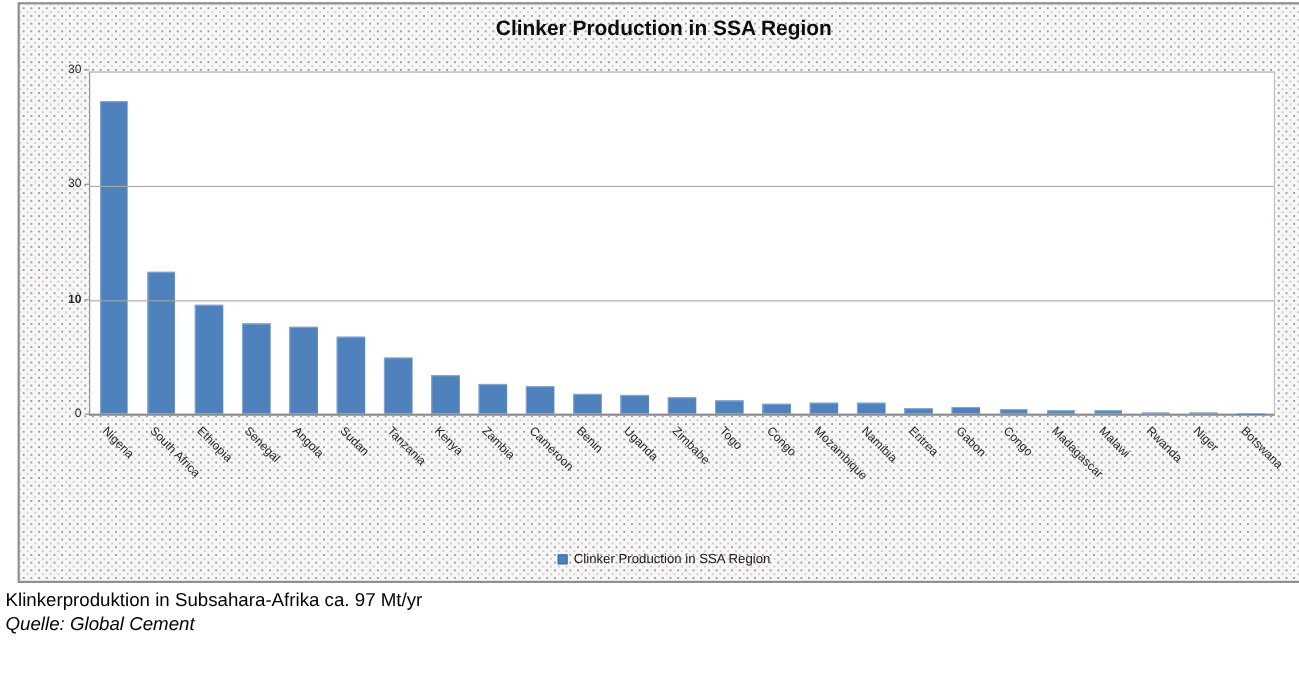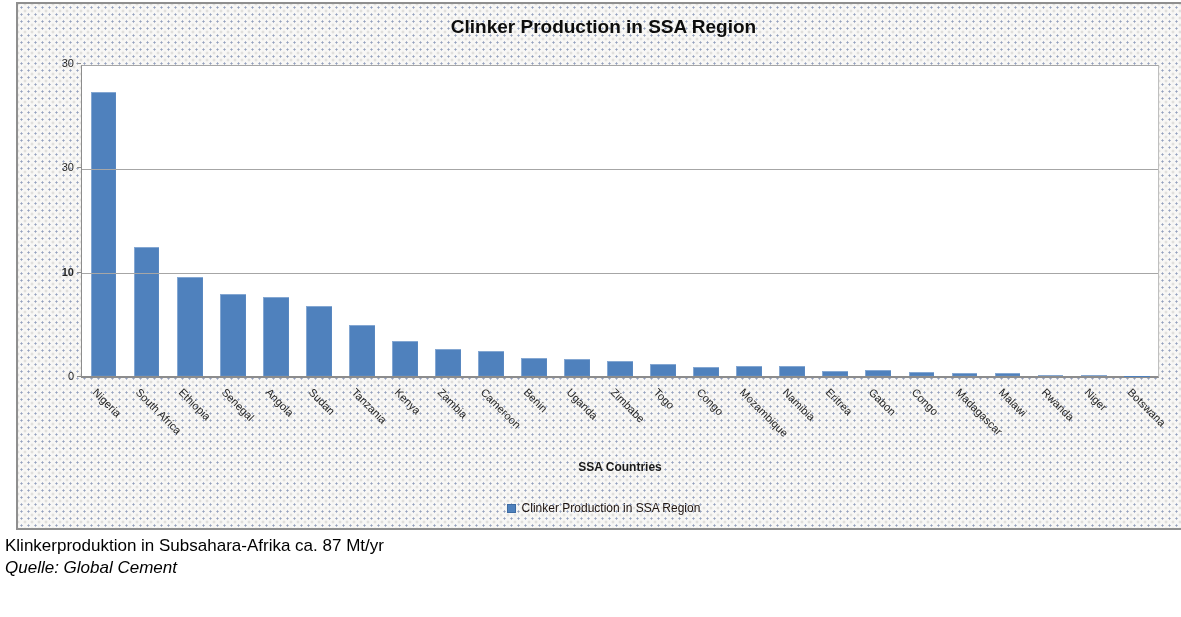--- a/index.html
+++ b/index.html
@@ -265,32 +265,31 @@
       <div class="xlabel" style="left: 69.68%;">Eritrea</div>
       <div class="xlabel" style="left: 73.68%;">Gabon</div>
       <div class="xlabel" style="left: 77.68%;">Congo</div>
       <div class="xlabel" style="left: 81.68%;">Madagascar</div>
       <div class="xlabel" style="left: 85.68%;">Malawi</div>
       <div class="xlabel" style="left: 89.68%;">Rwanda</div>
       <div class="xlabel" style="left: 93.68%;">Niger</div>
       <div class="xlabel" style="left: 97.68%;">Botswana</div>
     </div>
 
-  <div class="x-axis-title">SSA Countries</div>
 
   <div class="legend">
     <span class="legend-swatch"></span>
     <span class="legend-text">Clinker Production in SSA Region</span>
   </div>
 <div class="ytick-label" style="left: 22px; top: 372px;">0</div>
     <div class="ytick-mark" style="left: 59px; top: 372px;"></div>
     <div class="ytick-label" style="left: 22px; top: 267.667px; font-weight: bold;">10</div>
     <div class="ytick-mark" style="left: 59px; top: 267.667px;"></div>
     <div class="ytick-label" style="left: 22px; top: 163.333px;">30</div>
     <div class="ytick-mark" style="left: 59px; top: 163.333px;"></div>
     <div class="ytick-label" style="left: 22px; top: 59px;">30</div>
     <div class="ytick-mark" style="left: 59px; top: 59px;"></div>
   </div>
 
 <div class="footer">
-  <div>Klinkerproduktion in Subsahara-Afrika ca. 87 Mt/yr</div>
+  <div>Klinkerproduktion in Subsahara-Afrika ca. 97 Mt/yr</div>
   <div class="source">Quelle: Global Cement</div>
 </div>
 
 </body></html>

